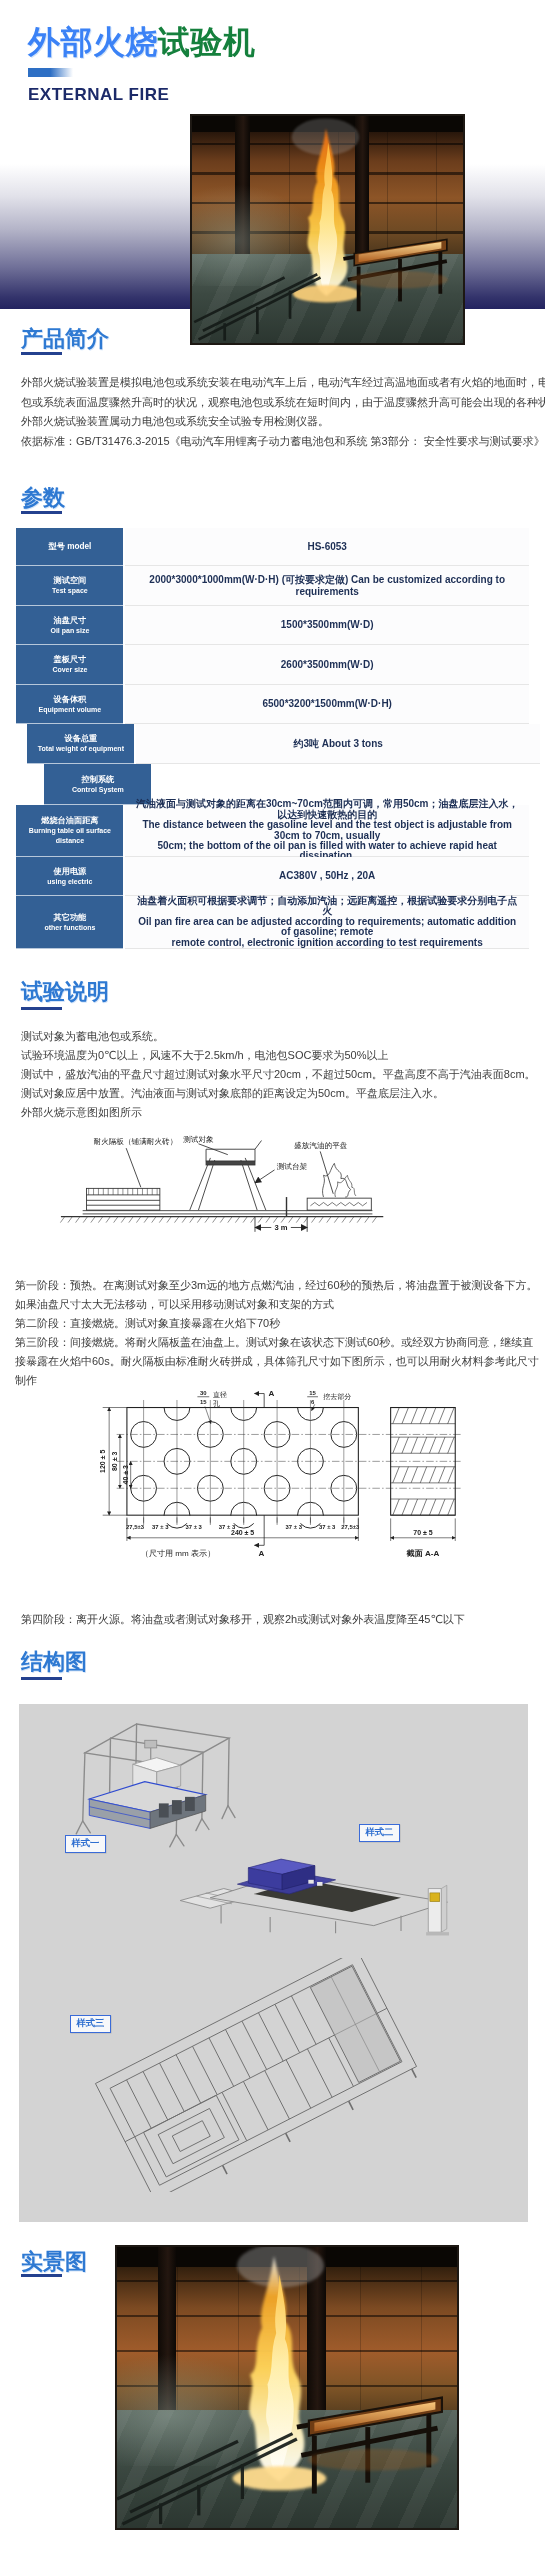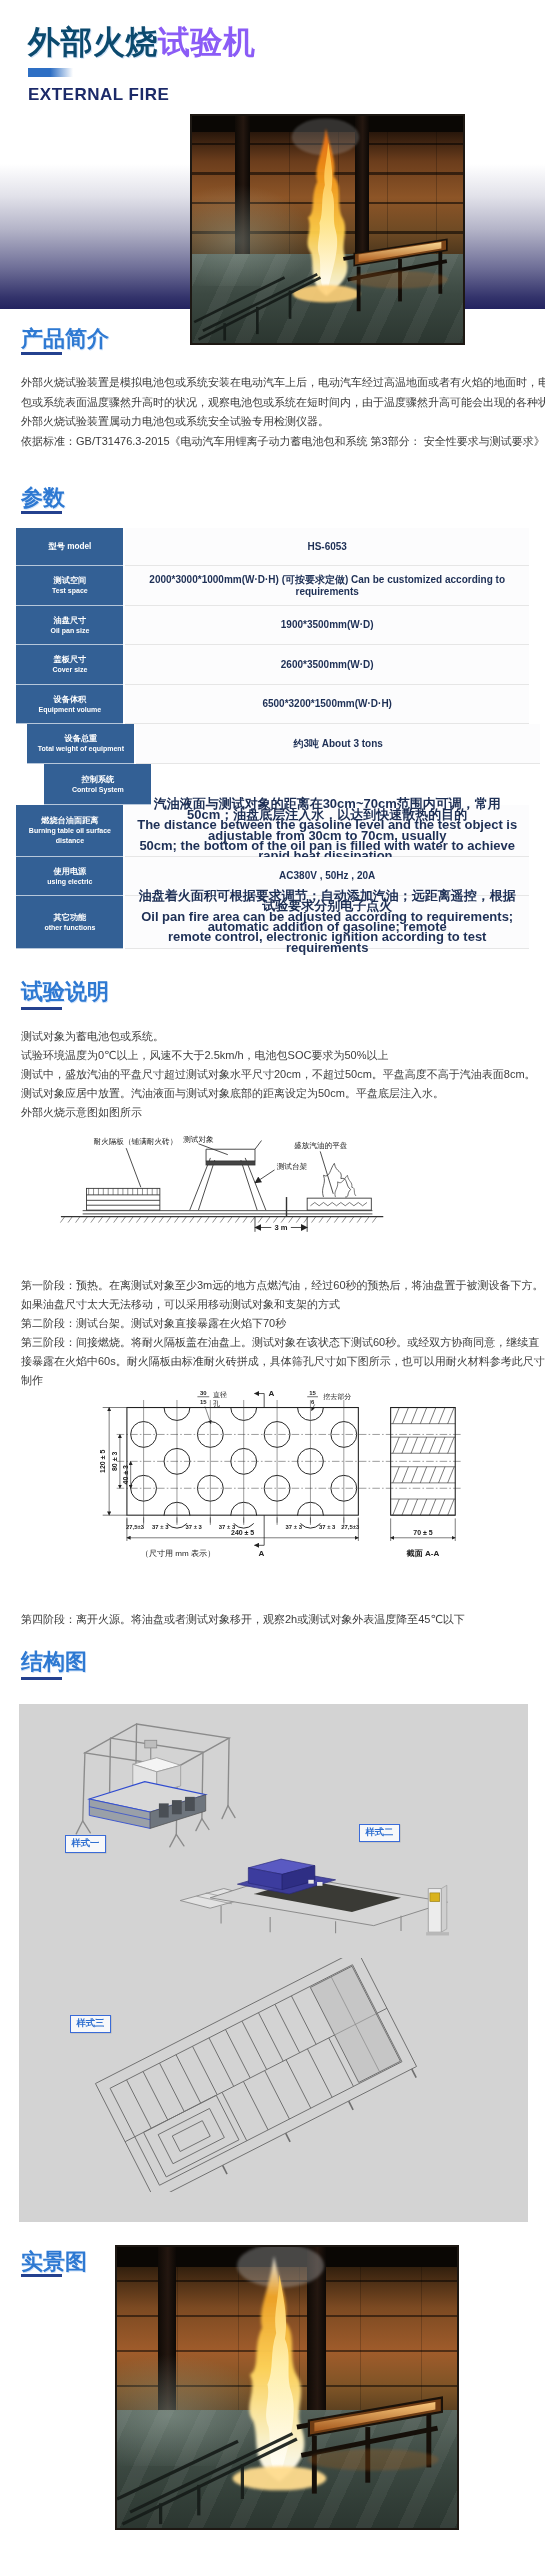--- a/index.html
+++ b/index.html
@@ -1,21 +1,21 @@
 <!DOCTYPE html>
 <html style="font-size:8.7px"><head>
 <meta charset="utf-8">
 <style>
   html,body{margin:0;padding:0;background:#fff;font-family:"Liberation Sans","DejaVu Sans",sans-serif;}
   #canvas{position:relative;width:545px;height:2576px;background:#fff;overflow:hidden;}
   .abs{position:absolute;}
   
   #main-title{left:28px;top:24px;font-size:32px;font-weight:900;letter-spacing:0.5px;line-height:36px;white-space:nowrap;}
-  #main-title .hl{color:#0c4a6e;text-shadow:1.1px 1.1px 0 rgba(150,190,240,.45);}
-  #main-title .rest{color:#8b5cf6;}
+  #main-title .hl{color:#3b82f6;text-shadow:1.1px 1.1px 0 rgba(150,190,240,.45);}
+  #main-title .rest{color:#15803d;}
   #title-bar{left:28px;top:68px;width:45px;height:9.3px;background:linear-gradient(90deg,#2e6fc4 0%,#2e6fc4 50%,rgba(255,255,255,0) 100%);}
   #subtitle{left:28px;top:85px;font-size:17px;font-weight:900;color:#1c2a69;letter-spacing:0.5px;}
   
   #grad-band{left:0;top:164px;width:545px;height:145px;
     background:linear-gradient(180deg,#ffffff 0%,#e2e2ea 22%,#b4b4c8 45%,#6e6e97 72%,#33336b 92%,#232360 100%);}
   
   .photo{box-sizing:border-box;border:2.7px solid #1d1813;overflow:hidden;background:#140f0a;}
   #hero-photo{left:190px;top:114px;width:275px;height:231px;}
   #real-photo{left:115px;top:2245px;width:344px;height:285px;}
   .ph-wall{position:absolute;left:0;top:0;width:100%;height:62%;
@@ -40,21 +40,21 @@
   .bodytext .tline{white-space:nowrap;}
   #test-text,#stage-text{line-height:19px;}
   
   #param-table{left:16.4px;top:528px;width:513px;}
   .trow{display:flex;width:100%;}
   .tlabel{width:107px;flex:0 0 107px;background:#336095;color:#fff;display:flex;flex-direction:column;justify-content:center;align-items:center;text-align:left;border-bottom:1.1px solid rgba(255,255,255,.65);box-sizing:border-box;}
   .tlabel .zh{font-size:8.2px;font-weight:bold;line-height:11px;}
   .tlabel .en{font-size:7px;font-weight:600;line-height:9.8px;}
   .tvalue{flex:1;margin-left:1.6px;background:#fcfcfd;border-bottom:1.1px solid #e6e6e6;display:flex;flex-direction:column;justify-content:center;align-items:center;text-align:center;color:#1d2f55;font-weight:bold;box-sizing:border-box;padding:0 9.8px;}
   .tvalue .vline{font-size:10px;line-height:12px;}
-  .tvalue.small .vline{font-size:13px;line-height:10.4px;}
+  .tvalue.small .vline{font-size:10px;line-height:10.4px;}
   
   #structure-panel{left:19px;top:1704px;width:509px;height:518px;background:#d3d3d3;}
   .style-label{position:absolute;padding:1.1px 5.5px 1.6px 5.5px;border:1.1px solid #3a6bd8;color:#2f6fd0;font-weight:bold;font-size:9.3px;background:rgba(250,251,253,.92);box-shadow:0.5px 0.5px 0 rgba(0,0,0,.15);} 
   
   svg text{font-family:"Liberation Sans","DejaVu Sans",sans-serif;}
   .dimtxt{font-size:13px;font-weight:bold;fill:#222;}
   .dimtxt-s{font-size:11px;font-weight:bold;fill:#222;}
   .cadline{stroke:#8b8b8b;stroke-width:2.5;fill:none;stroke-linecap:round;}
 </style>
 </head>
@@ -154,21 +154,21 @@
         <div class="tvalue">
           <div class="vline">2000*3000*1000mm(W·D·H) (可按要求定做) Can be customized according to requirements</div>
         </div>
       </div>
       <div class="trow" style="height: 39px;">
         <div class="tlabel">
           <div class="zh">油盘尺寸</div>
           <div class="en">Oil pan size</div>
         </div>
         <div class="tvalue">
-          <div class="vline">1900*3500mm(W·D)</div>
+          <div class="vline">1500*3500mm(W·D)</div>
         </div>
       </div>
       <div class="trow" style="height: 40px;">
         <div class="tlabel">
           <div class="zh">盖板尺寸</div>
           <div class="en">Cover size</div>
         </div>
         <div class="tvalue">
           <div class="vline">2600*3500mm(W·D)</div>
         </div>
@@ -346,24 +346,24 @@
       <line x1="372" y1="172" x2="402" y2="172" marker-start="url(#arrS)"></line>
       <line x1="438" y1="172" x2="468" y2="172" marker-end="url(#arrS)"></line>
     </g>
     <text x="75" y="18" font-size="14" fill="#222">耐火隔板（铺满耐火砖）</text>
     <text x="240" y="14" font-size="14" fill="#222">测试对象</text>
     <text x="412" y="64" font-size="14" fill="#222">测试台架</text>
     <text x="444" y="26" font-size="14" fill="#222">盛放汽油的平盘</text>
     <text x="420" y="177" font-size="14" font-weight="bold" fill="#222" text-anchor="middle">3 m</text>
   </svg>
 
-  <div class="abs bodytext" id="stage-text" style="left:21px;top:1276px;width:507px;">
+  <div class="abs bodytext" id="stage-text" style="left:15px;top:1276px;width:507px;">
       <div class="tline">第一阶段：预热。在离测试对象至少3m远的地方点燃汽油，经过60秒的预热后，将油盘置于被测设备下方。</div>
       <div class="tline">如果油盘尺寸太大无法移动，可以采用移动测试对象和支架的方式</div>
-      <div class="tline">第二阶段：测试台架。测试对象直接暴露在火焰下70秒</div>
+      <div class="tline">第二阶段：直接燃烧。测试对象直接暴露在火焰下70秒</div>
       <div class="tline">第三阶段：间接燃烧。将耐火隔板盖在油盘上。测试对象在该状态下测试60秒。或经双方协商同意，继续直</div>
       <div class="tline">接暴露在火焰中60s。耐火隔板由标准耐火砖拼成，具体筛孔尺寸如下图所示，也可以用耐火材料参考此尺寸</div>
       <div class="tline">制作</div>
     </div>
 
   <svg class="abs" style="left:95px;top:1386px;" width="376" height="183" viewBox="0 0 690 340">
     <defs>
       <marker id="arrB" viewBox="0 0 10 10" refX="9" refY="5" markerWidth="7" markerHeight="7" orient="auto-start-reverse">
         <path d="M0,0L10,5L0,10z" fill="#222"></path>
       </marker>

